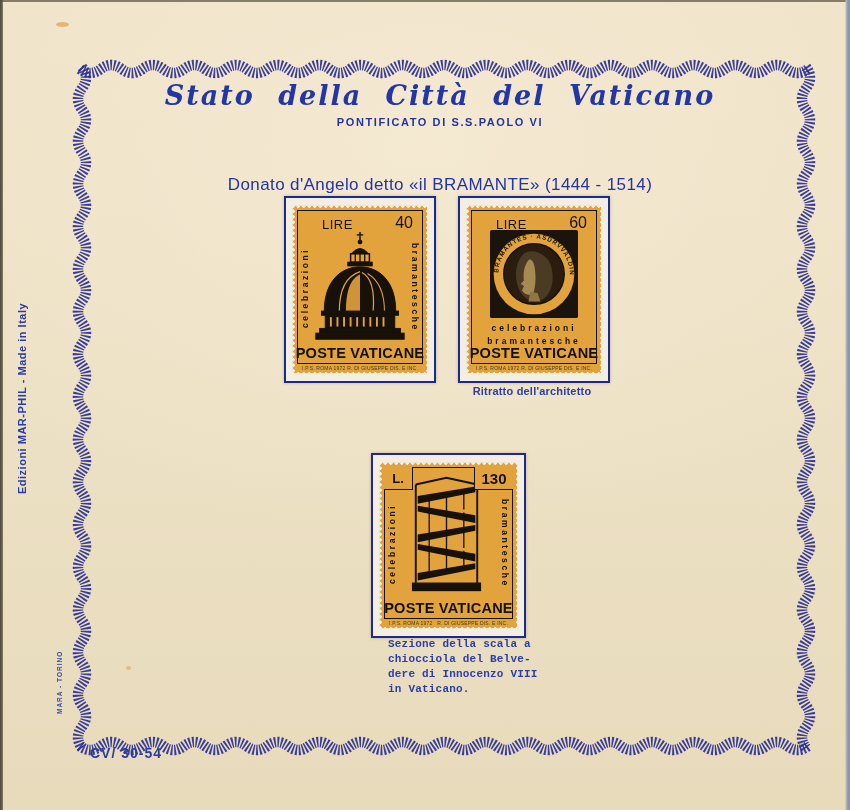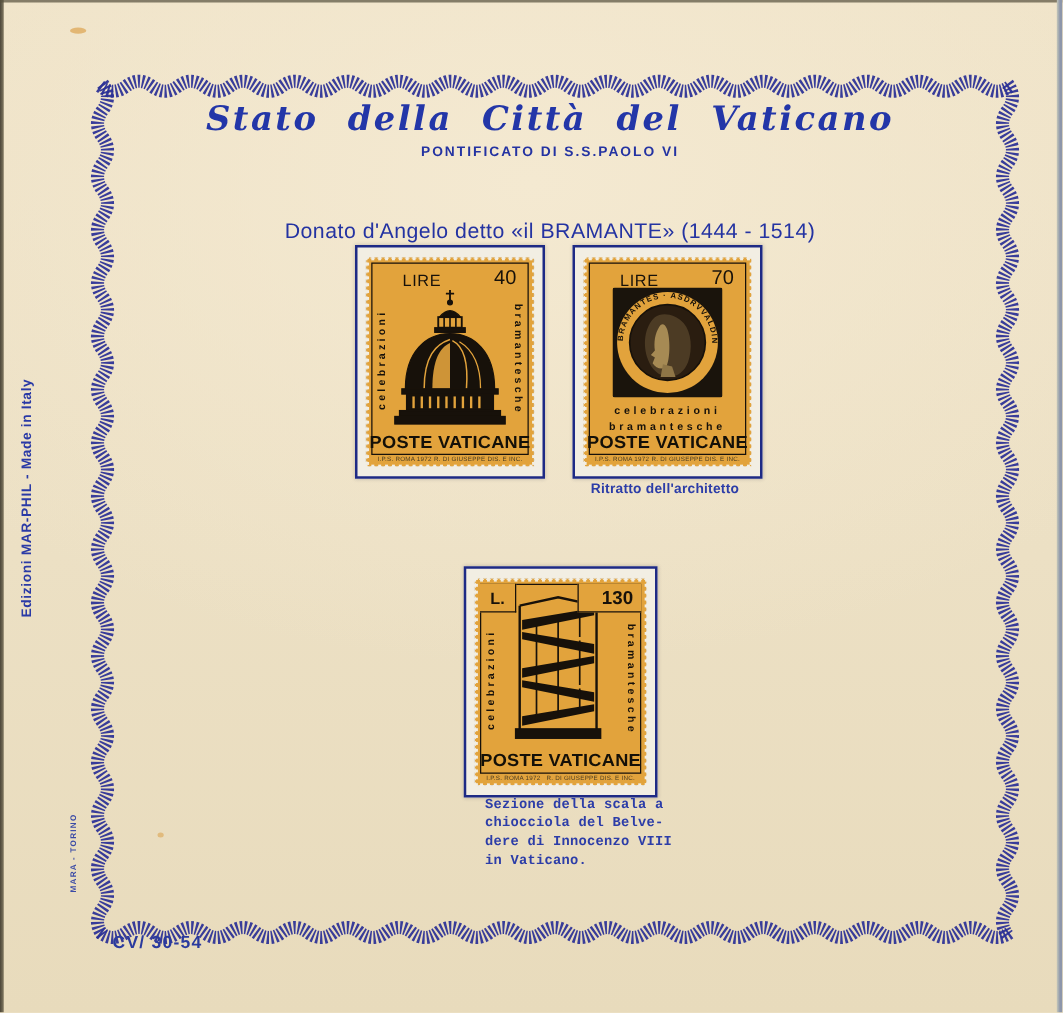--- a/index.html
+++ b/index.html
@@ -60,21 +60,21 @@
   .vl{left:7px;}
   .vr{right:7px;transform:none;}
   .poste{position:absolute;bottom:12px;left:0;right:0;text-align:center;font-weight:bold;font-size:14px;letter-spacing:.2px;color:#141008;transform:scaleX(1.04);}
   .imprint{position:absolute;bottom:2.5px;left:9px;right:9px;display:flex;justify-content:space-between;font-size:5px;color:#4a3c22;letter-spacing:.2px;}
   .illus{position:absolute;}
   .dome-svg{left:20px;right:20px;top:14px;bottom:30px;width:calc(100% - 40px);height:calc(100% - 44px);}
   .medal{left:50%;top:24px;width:88px;height:88px;transform:translateX(-50%);}
   .slines{position:absolute;top:116px;left:0;right:0;text-align:center;font-size:8.5px;font-weight:600;letter-spacing:3px;line-height:1.5;white-space:pre-line;}
   .c3{position:absolute;display:flex;align-items:center;justify-content:center;font-weight:bold;background:#e2a33c;}
   .c3l{top:4px;left:4px;width:28px;height:22px;border-right:1.5px solid #17110a;border-bottom:1.5px solid #17110a;font-size:13px;}
-  .c3r{top:4px;right:4px;width:38px;height:22px;border-left:1.5px solid #17110a;border-bottom:1.5px solid #17110a;font-size:15px;padding-left:12px;}
+  .c3r{top:4px;right:4px;width:38px;height:22px;border-left:1.5px solid #17110a;border-bottom:1.5px solid #17110a;font-size:15px;}
   .stair-svg{left:30px;right:34px;top:8px;bottom:30px;width:calc(100% - 64px);height:calc(100% - 38px);}
 
   
   .caption{position:absolute;color:#2c3da8;font-weight:bold;font-size:11px;line-height:1.35;white-space:pre-line;letter-spacing:.2px;}
   .cap1{left:297px;top:384px;}
   .cap2{left:458px;top:384px;width:148px;text-align:center;}
   .cap3{left:388px;top:637px;font-family:Liberation Mono, monospace;}
 </style>
 </head>
 <body>
@@ -161,21 +161,21 @@
   <div class="mount m2">
     <div class="stamp">
       <div class="perf pt"></div>
       <div class="perf pb"></div>
       <div class="perf pl"></div>
       <div class="perf pr"></div>
       <div class="art">
         <div class="sframe"></div>
         <div class="toprow">
           <span class="cur">LIRE</span>
-          <span class="val">70</span>
+          <span class="val">60</span>
         </div>
         <svg class="illus medal" viewBox="0 0 96 96">
           <defs>
             <path id="ringPath" d="M 9,48 A 39,39 0 0 1 87,48"></path>
           </defs>
           <rect x="0" y="0" width="96" height="96" rx="2" fill="#1a140c"></rect>
           <circle cx="48" cy="48" r="44" fill="#e2a33c"></circle>
           <circle cx="48" cy="48" r="33" fill="#2a1d10" stroke="#17110a" stroke-width="1.5"></circle>
           <text font-size="6.8" font-weight="bold" fill="#17110a" letter-spacing="1.1" font-family="Liberation Sans, sans-serif">
             <textPath href="#ringPath" startOffset="1%">BRAMANTES · ASDRVVALDINVS</textPath>

